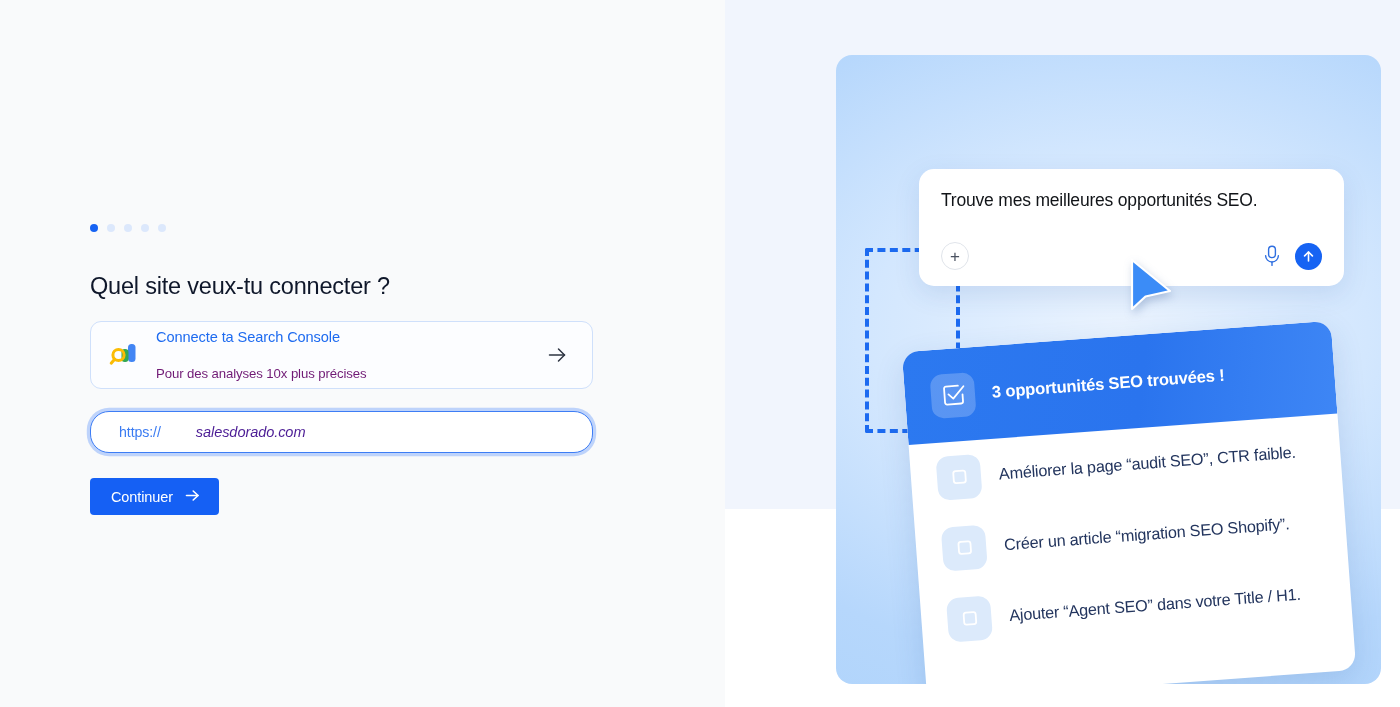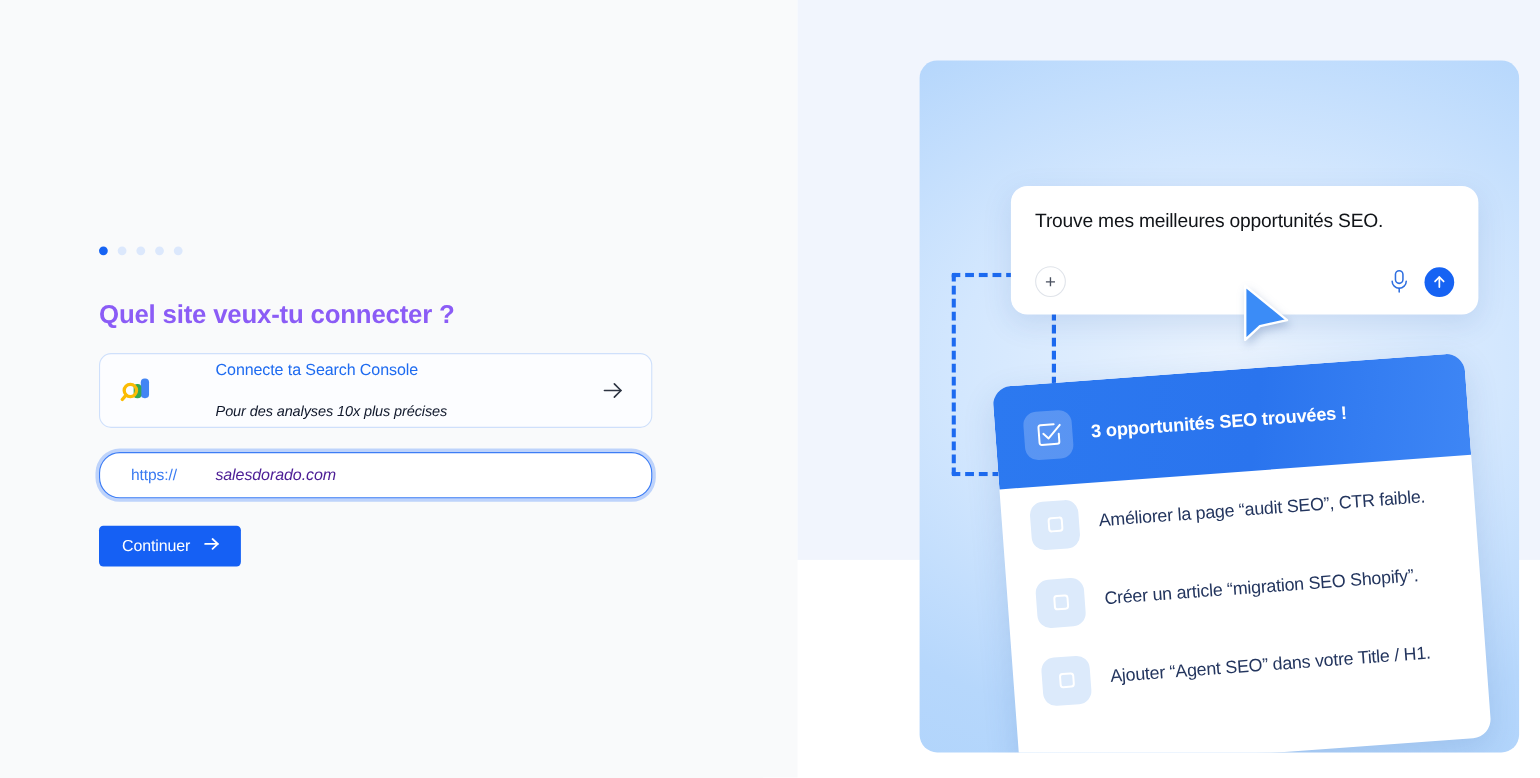--- a/index.html
+++ b/index.html
@@ -27,46 +27,44 @@
     width: 505px;
   }
 
   .dots { display: flex; gap: 9px; align-items: center; height: 12px; }
   .dot { width: 8px; height: 8px; border-radius: 50%; background: #DCE8FC; }
   .dot.active { background: #1663F3; }
 
   .page-title {
     margin-top: 39px;
     font-size: 23.5px;
-    font-weight: bold;
+    font-weight: normal;
     letter-spacing: -0.2px;
-    color: #8b5cf6;
+    color: #0f172a;
   }
 
   .gsc-card {
     margin-top: 21px;
     width: 503px; height: 68px;
     border: 1px solid #CFE0FB;
     border-radius: 11px;
     background: #FCFDFF;
     display: flex;
     align-items: center;
     padding: 0 24px 0 18px;
-    gap: 40px;
   }
   .gsc-logo { width: 30px; height: 30px; flex: 0 0 30px; position: relative; }
   .gsc-text { margin-left: 17px; flex: 1 1 auto; }
   .gsc-title {
     font-size: 14.6px; color: #1E6BF0; letter-spacing: -0.1px;
     line-height: 18px;
   }
   .gsc-sub {
-    font-size: 13.2px; color: #0f172a; margin-top: 19px; line-height: 17px;
+    font-size: 13.2px; color: #701a75; margin-top: 19px; line-height: 17px;
     letter-spacing: -0.1px;
-    font-style: italic;
   }
   .gsc-arrow { width: 22px; height: 22px; flex: 0 0 22px; color: #2D3442; }
 
   .url-field {
     margin-top: 22px;
     width: 503px; height: 42px;
     background: #ffffff;
     border: 1.6px solid #3D7DF5;
     border-radius: 19px;
     box-shadow: 0 0 0 3.2px rgba(118,165,250,0.45);

